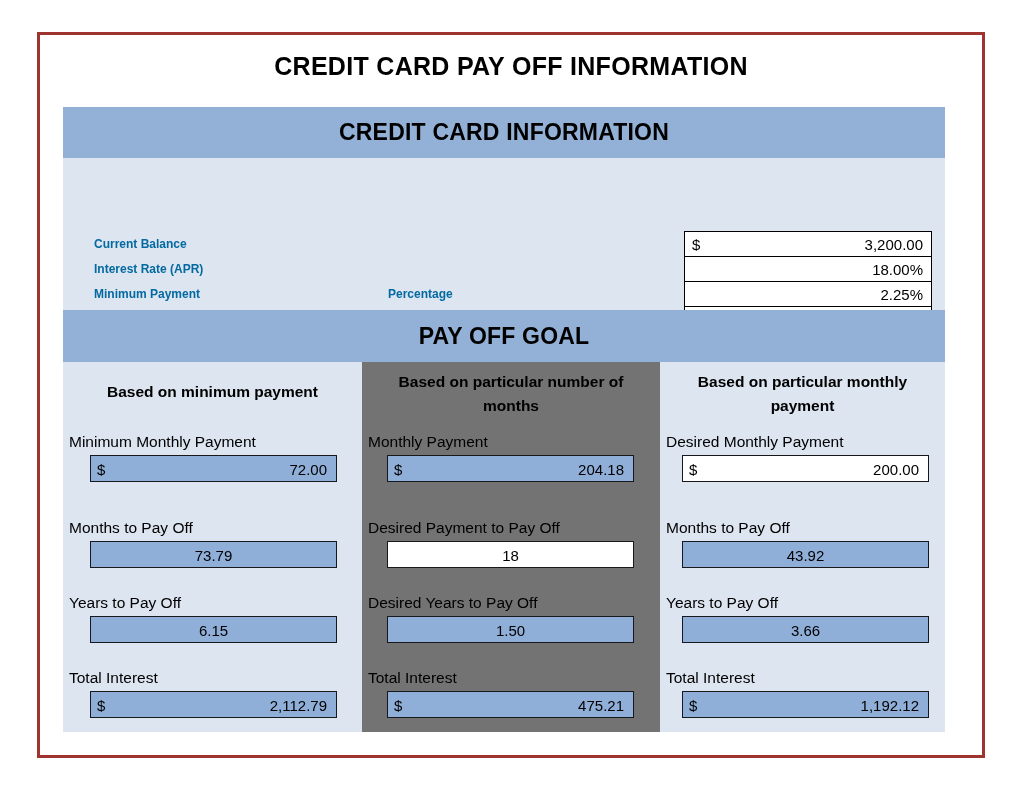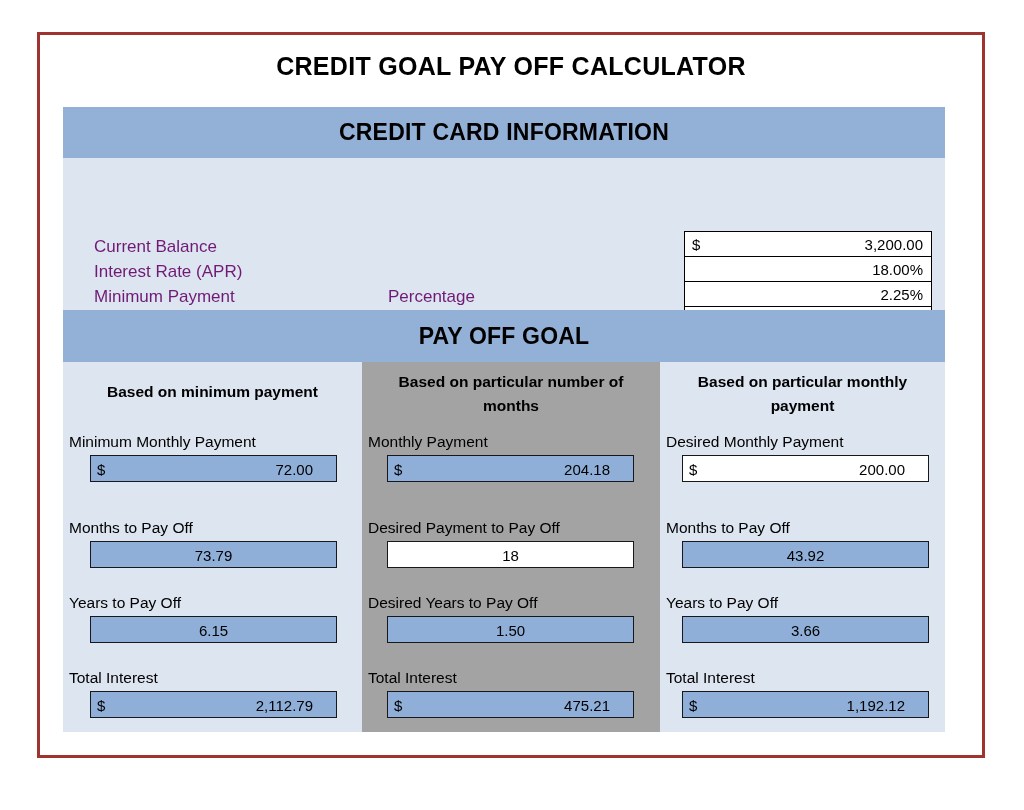--- a/index.html
+++ b/index.html
@@ -76,23 +76,23 @@
   
   #info-area {
     position: absolute;
     left: 0;
     top: 51px;
     width: 882px;
     height: 152px;
   }
   .info-label {
     position: absolute;
-    font-size: 17px;
-    font-weight: normal;
-    color: #701a75;
+    font-size: 12px;
+    font-weight: bold;
+    color: #0369a1;
     white-space: nowrap;
   }
   #lbl-balance  { left: 31px;  top: 79px; }
   #lbl-apr      { left: 31px;  top: 104px; }
   #lbl-minpay   { left: 31px;  top: 129px; }
   #lbl-pct      { left: 325px; top: 129px; }
   #lbl-minamt   { left: 325px; top: 154px; }
 
   
   #info-cells {
@@ -136,21 +136,21 @@
     top: 255px;
     width: 882px;
     height: 370px;
   }
   .col {
     position: absolute;
     top: 0;
     height: 370px;
   }
   #col1 { left: 0px;   width: 299px; background: #dde5f0; }
-  #col2 { left: 299px; width: 298px; background: #a3a3a3; }
+  #col2 { left: 299px; width: 298px; background: #737373; }
   #col3 { left: 597px; width: 285px; background: #dde5f0; }
 
   .col-title {
     position: absolute;
     left: 10px;
     right: 10px;
     top: 8px;
     text-align: center;
     font-size: 15.5px;
     font-weight: bold;
@@ -181,21 +181,21 @@
   .cb-cur {
     position: absolute;
     left: 6px;
     top: 50%;
     transform: translateY(-50%);
     font-size: 15px;
     color: #000000;
   }
   .cb-right {
     position: absolute;
-    right: 23px;
+    right: 9px;
     top: 50%;
     transform: translateY(-50%);
     font-size: 15px;
     color: #000000;
   }
   .cb-center {
     position: absolute;
     left: 0;
     right: 0;
     top: 50%;
@@ -219,21 +219,21 @@
   #col2 .cellbox { left: 25px; width: 247px; }
   #col3 .cellbox { left: 22px; width: 247px; }
 </style>
 </head>
 <body>
 
 <div id="page">
 
   <div id="frame"></div>
 
-  <div id="doc-title">CREDIT GOAL PAY OFF CALCULATOR</div>
+  <div id="doc-title">CREDIT CARD PAY OFF INFORMATION</div>
 
   <div id="sheet">
 
     <div class="band" id="band-info">
       <span>CREDIT CARD INFORMATION</span>
     </div>
 
     <div id="info-area">
       <div class="info-label" id="lbl-balance">Current Balance</div>
       <div class="info-label" id="lbl-apr">Interest Rate (APR)</div>

